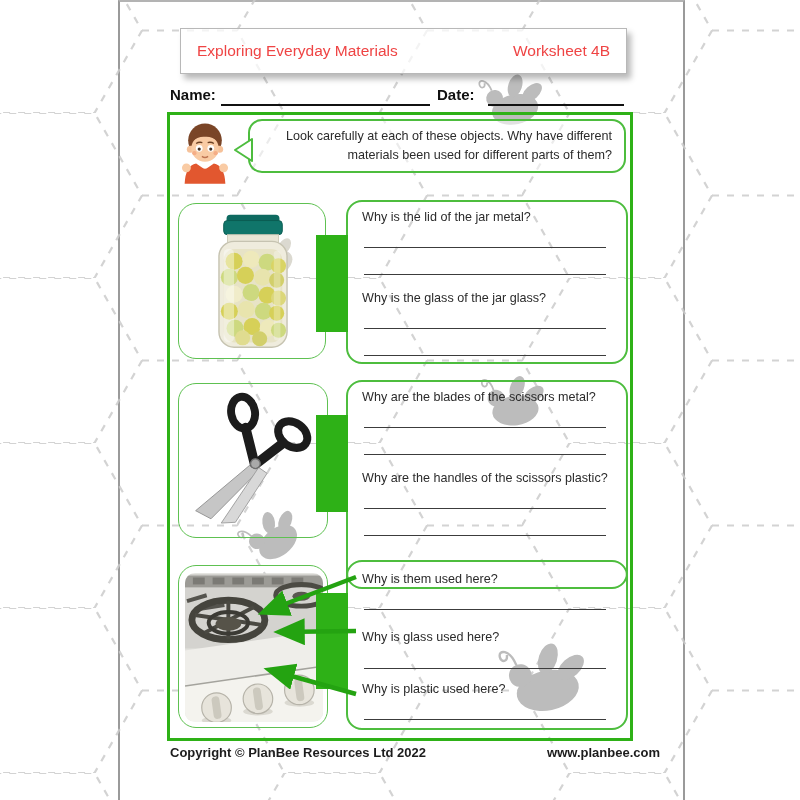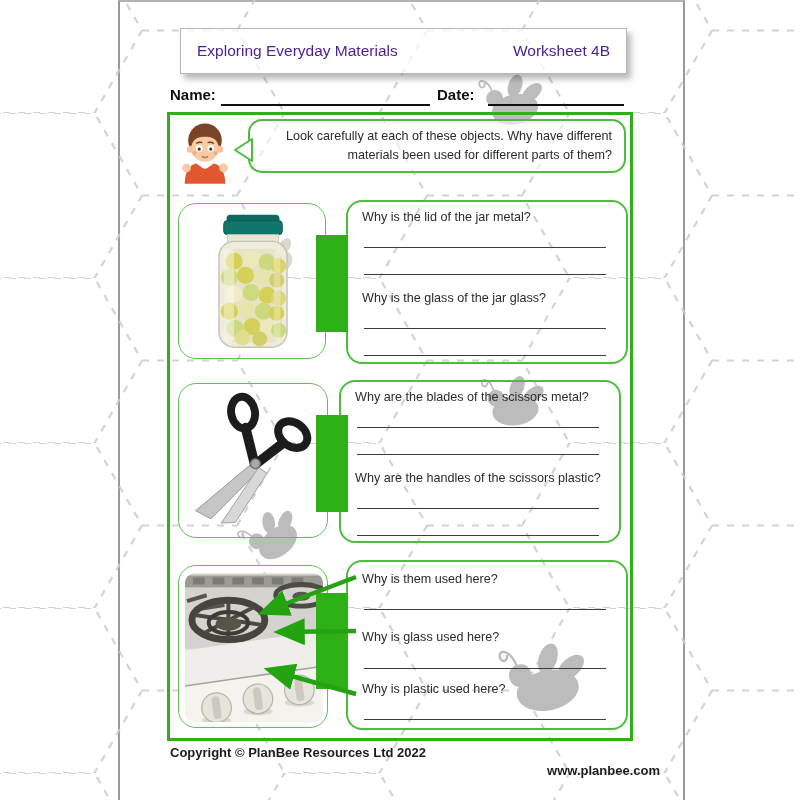--- a/index.html
+++ b/index.html
@@ -11,21 +11,21 @@
         border-left:2px solid #9a9a9a;border-right:2px solid #9a9a9a;border-top:2px solid #b3b3b3;z-index:0;}
   
   .hex{left:0;top:0;z-index:1;pointer-events:none;}
   .bee{z-index:2;color:#bcbcbc;transform-origin:50% 50%;pointer-events:none;}
   .bee-light{color:#dbd9d0;}
   
   .ct{z-index:3;}
   .title-box{left:180px;top:28px;width:447px;height:46px;background:rgba(255,255,255,0.72);
              border:1px solid #b8b8b8;box-shadow:4px 5px 6px rgba(0,0,0,0.28);
              display:flex;justify-content:space-between;align-items:center;padding:0 16px;box-sizing:border-box;}
-  .title-box .t{font-size:15.5px;color:#4c1d95;}
+  .title-box .t{font-size:15.5px;color:#ef4444;}
   .lbl{font-size:15px;font-weight:bold;color:#111;text-align:center;}
   .wline{border-bottom:2px solid #111;height:18px;}
   .main-box{left:167px;top:112px;width:466px;height:629px;border:3px solid #2eb117;box-sizing:border-box;background:transparent;}
   .bubble{left:248px;top:119px;width:378px;height:54px;border:2px solid #4dbd3e;border-radius:14px;
           background:rgba(255,255,255,0.55);box-sizing:border-box;}
   .bubble-text{padding:6px 12px 0 12px;font-size:12.6px;line-height:1.5;text-align:right;color:#2b2b2b;}
   .tail{position:absolute;left:-17px;top:15px;}
   .img-box{border:1.6px solid #5ec151;border-radius:18px;background:transparent;box-sizing:border-box;}
   .q-box{border:2px solid #4dbd3e;border-radius:16px;background:transparent;box-sizing:border-box;
          padding:8px 14px;}
@@ -172,21 +172,21 @@
       <polygon points="74,84 14,142 32,150 82,92" fill="#c6c6c6" stroke="#8f8f8f" stroke-width="1"></polygon>
       <polygon points="82,88 44,154 60,152 92,94" fill="#d8d8d8" stroke="#9a9a9a" stroke-width="1"></polygon>
       <path d="M77,84 L64,44" stroke="#1c1c1c" stroke-width="11" stroke-linecap="round"></path>
       <path d="M79,84 L106,60" stroke="#1c1c1c" stroke-width="11" stroke-linecap="round"></path>
       <ellipse cx="60" cy="27" rx="13.5" ry="18" fill="none" stroke="#1c1c1c" stroke-width="9" transform="rotate(-14 60 27)"></ellipse>
       <ellipse cx="118" cy="48" rx="18" ry="13.5" fill="none" stroke="#1c1c1c" stroke-width="9" transform="rotate(32 118 48)"></ellipse>
       <circle cx="78" cy="84" r="5.5" fill="#a9a9a9" stroke="#6f6f6f" stroke-width="1.5"></circle>
     </g>
   </svg>
 </div>
-<div class="abs ct q-box" style="left:339px;top:380px;width:282px;height:163px;">
+<div class="abs ct q-box" style="left:346px;top:380px;width:282px;height:209px;">
   <p class="q">Why are the blades of the scissors metal?</p>
   <div class="ans" style="height:23px;"></div>
   <div class="ans" style="height:26px;"></div>
   <p class="q" style="margin-top:16px;">Why are the handles of the scissors plastic?</p>
   <div class="ans" style="height:23px;"></div>
   <div class="ans" style="height:26px;"></div>
 </div>
 <div class="abs ct connector" style="left:316px;top:415px;width:32px;height:97px;"></div>
 
 <div class="abs ct img-box" style="left:178px;top:565px;width:150px;height:163px;">
@@ -244,13 +244,13 @@
     </marker>
   </defs>
   <g stroke="#24a311" stroke-width="4.5" fill="none">
     <path d="M104,17 L12,52" marker-end="url(#ah)"></path>
     <path d="M104,71 L28,72" marker-end="url(#ah)"></path>
     <path d="M104,134 L18,110" marker-end="url(#ah)"></path>
   </g>
 </svg>
 
 <div class="abs ct footer" style="left:170px;top:745px;">Copyright © PlanBee Resources Ltd 2022</div>
-<div class="abs ct footer" style="left:540px;top:745px;width:120px;text-align:right;margin-top:18px;">www.planbee.com</div>
+<div class="abs ct footer" style="left:540px;top:745px;width:120px;text-align:right;">www.planbee.com</div>
 
 </body></html>

